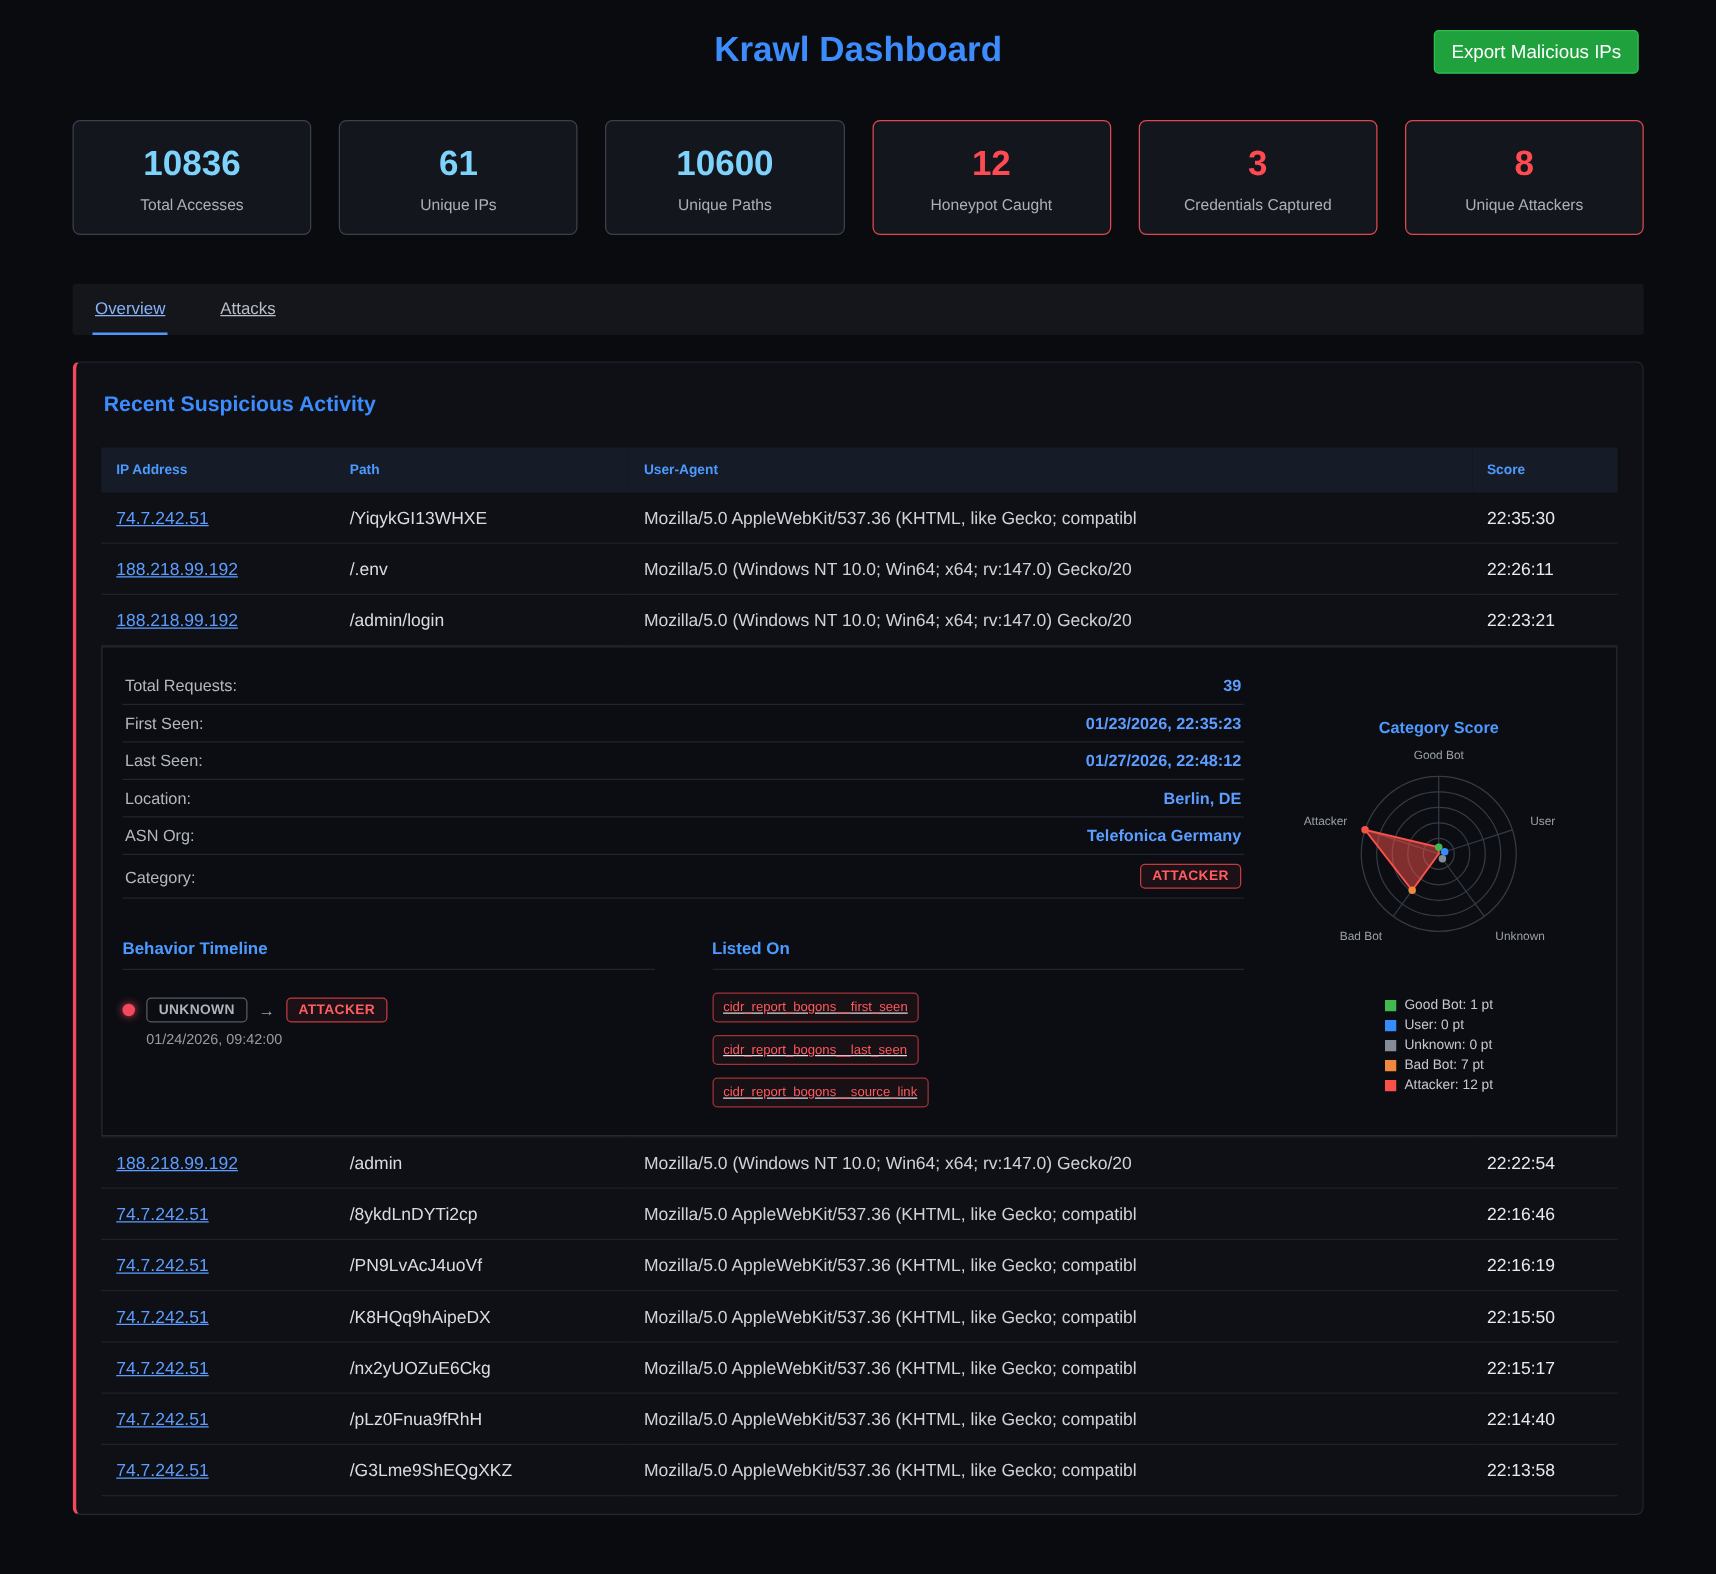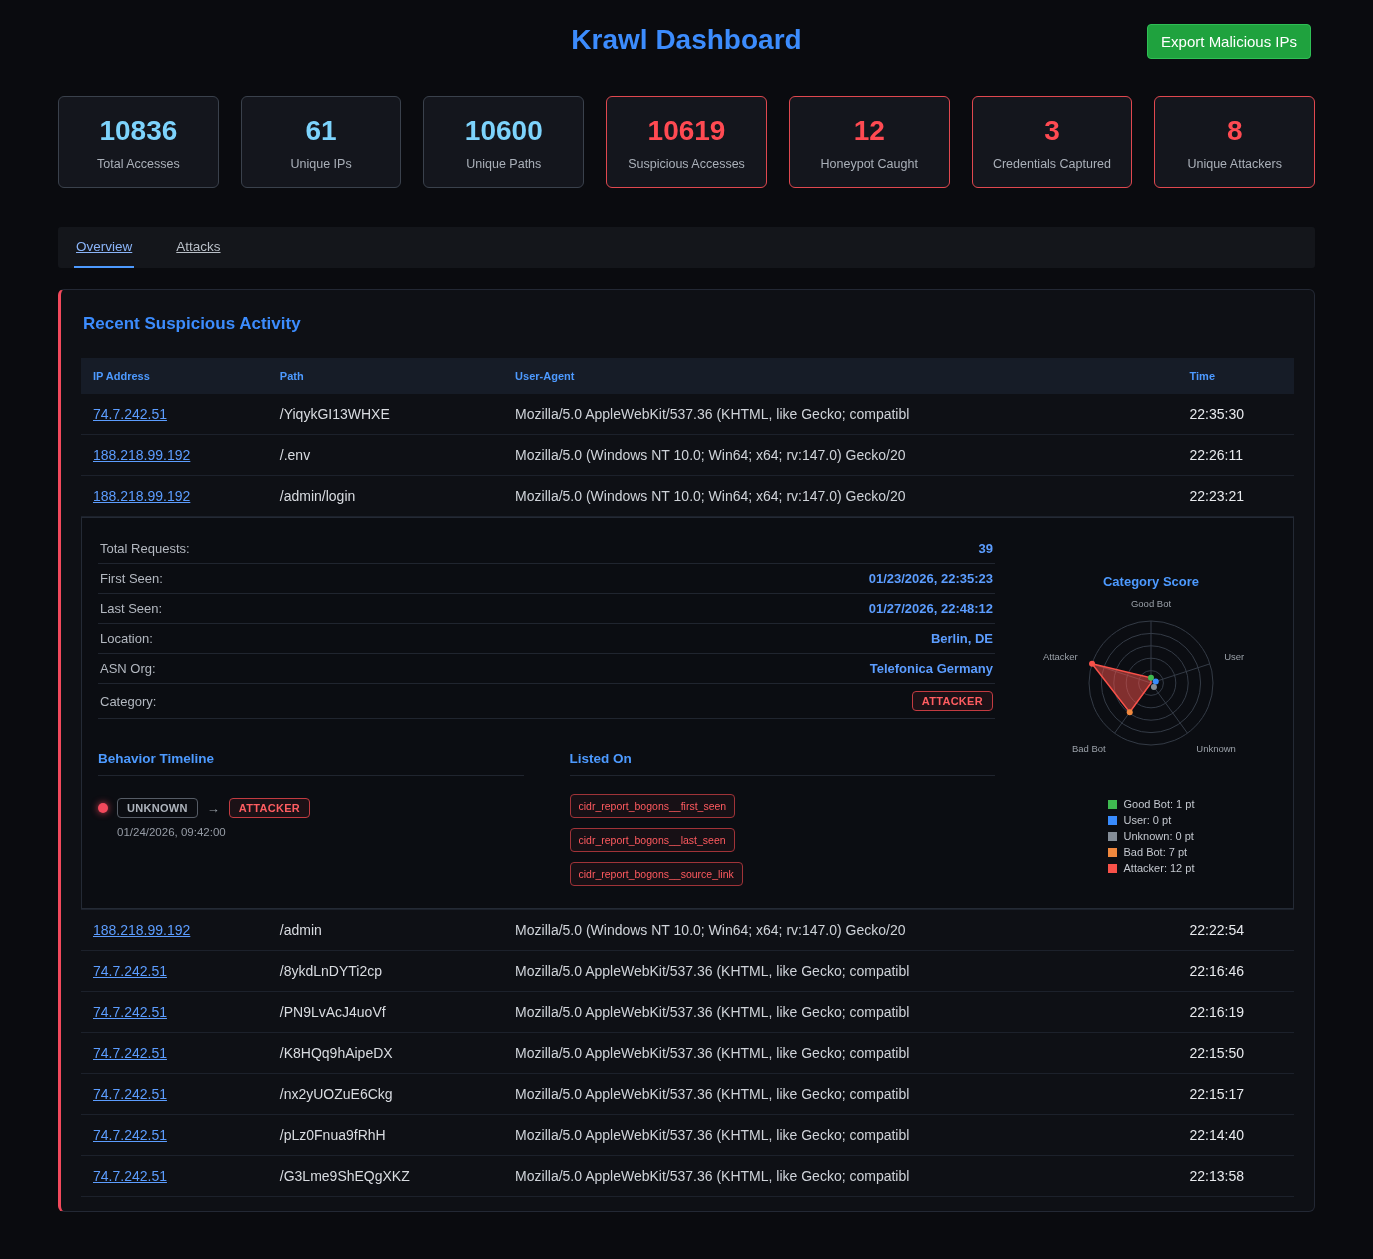--- a/index.html
+++ b/index.html
@@ -94,21 +94,21 @@
     padding-bottom: 9px; border-bottom: 1px solid #20252f;
   }
   .behavior-item { margin-top: 22px; display: flex; align-items: center; gap: 9px; }
   .tl-dot {
     width: 10px; height: 10px; border-radius: 50%; background: #f2495c;
     box-shadow: 0 0 7px rgba(242,73,92,.85); flex: 0 0 auto;
   }
   .arrow { color: #9aa0a8; font-size: 13px; }
   .timestamp { margin: 8px 0 0 19px; color: #969ca6; font-size: 11.5px; }
 
-  .listed-badges { margin-top: 18px; display: flex; flex-wrap: wrap; gap: 10px; max-width: 330px; }
+  .listed-badges { margin-top: 18px; display: flex; flex-wrap: wrap; gap: 10px; max-width: 330px; text-decoration: underline; }
   .listed-badge {
     font-size: 10.5px; color: #ff5a5f; border: 1px solid #a03338;
     background: rgba(229,72,77,.06); padding: 5px 8px; border-radius: 4px;
   }
 
   
   .detail-right { width: 252px; text-align: center; padding-top: 40px; flex: 0 0 auto; }
   .detail-right h3 { color: #4d9aff; font-size: 13px; margin: 0 0 2px; font-weight: bold; }
   #radar-svg { width: 250px; height: 196px; }
   .legend { display: inline-block; text-align: left; margin-top: 4px; }
@@ -130,24 +130,20 @@
         <div class="stat-value">10836</div>
         <div class="stat-label">Total Accesses</div>
       </div>
       <div class="stat-card">
         <div class="stat-value">61</div>
         <div class="stat-label">Unique IPs</div>
       </div>
       <div class="stat-card">
         <div class="stat-value">10600</div>
         <div class="stat-label">Unique Paths</div>
-      </div>
-      <div class="stat-card alert">
-        <div class="stat-value">10619</div>
-        <div class="stat-label">Suspicious Accesses</div>
       </div>
       <div class="stat-card alert">
         <div class="stat-value">12</div>
         <div class="stat-label">Honeypot Caught</div>
       </div>
       <div class="stat-card alert">
         <div class="stat-value">3</div>
         <div class="stat-label">Credentials Captured</div>
       </div>
       <div class="stat-card alert">
@@ -169,21 +165,21 @@
         <col style="width:15.4%">
           <col style="width:19.4%">
           <col style="width:55.6%">
           <col style="width:9.6%">
       </colgroup>
       <thead>
         <tr id="header-row">
             <th>IP Address</th>
             <th>Path</th>
             <th>User-Agent</th>
-            <th>Time</th>
+            <th>Score</th>
           </tr>
       </thead>
 
       <tbody id="rows-before">
           <tr>
             <td><a class="ip-link">74.7.242.51</a></td>
             <td>/YiqykGI13WHXE</td>
             <td class="ua-cell">Mozilla/5.0 AppleWebKit/537.36 (KHTML, like Gecko; compatibl</td>
             <td class="time-cell">22:35:30</td>
           </tr>

